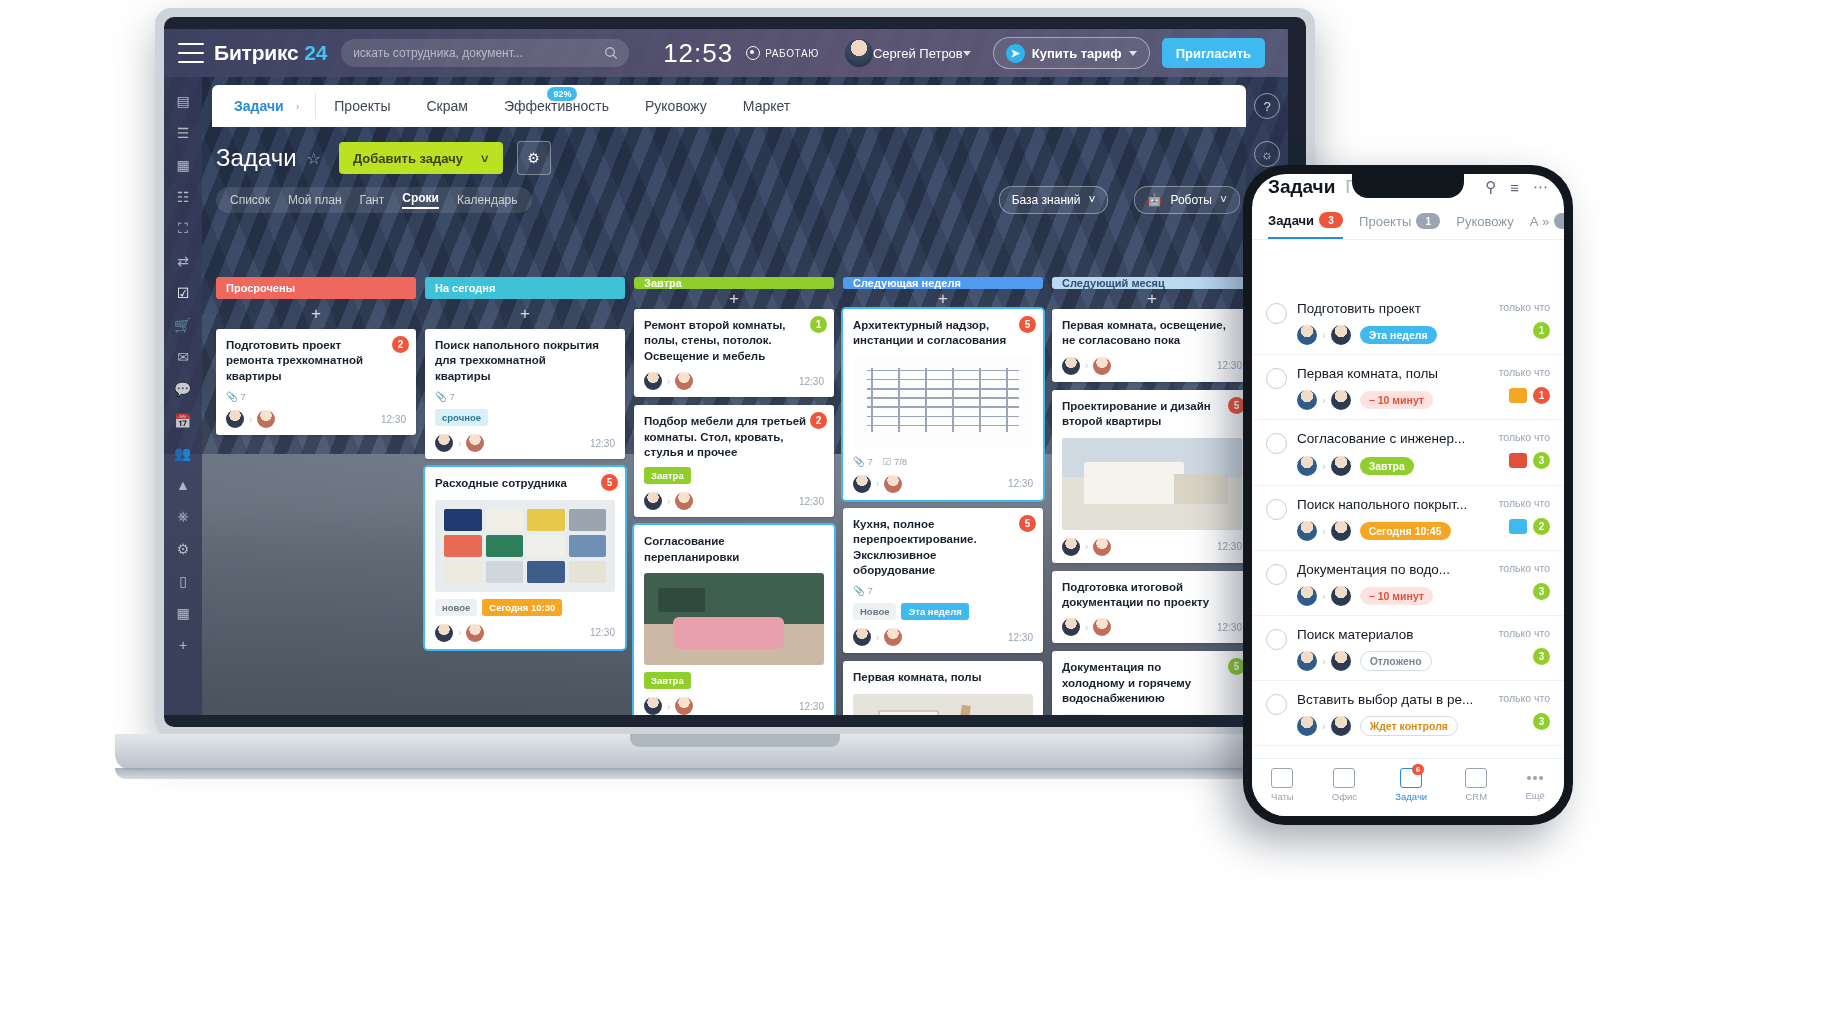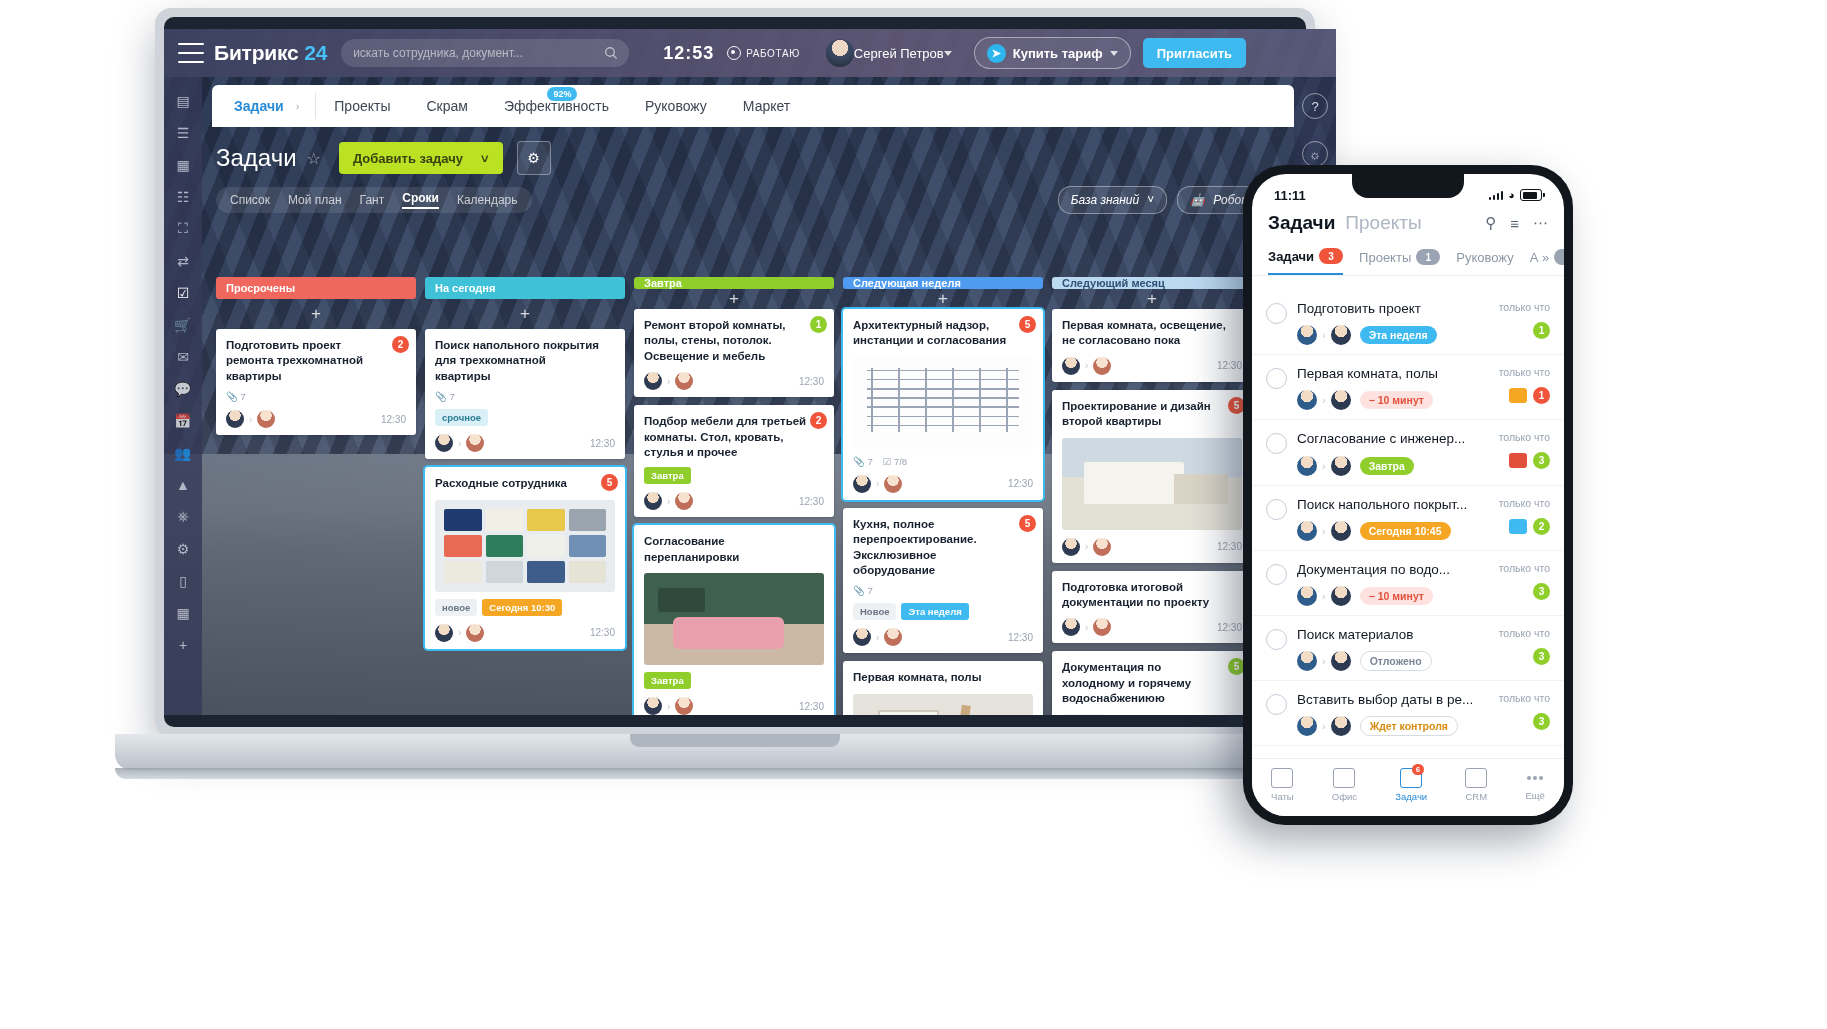--- a/index.html
+++ b/index.html
@@ -7,21 +7,21 @@
   .stage{position:relative;width:1827px;height:1029px;}
 
   
   .laptop{position:absolute;left:155px;top:8px;width:1160px;height:790px;}
   .laptop-body{position:absolute;left:0;top:0;width:1160px;height:728px;
     background:#cfd4da;border-radius:16px;
     box-shadow:0 18px 40px rgba(40,50,70,.35);}
   .laptop-bezel{position:absolute;left:9px;top:9px;width:1142px;height:710px;
     background:#1b2430;border-radius:10px;}
   .screen{position:absolute;left:9px;top:21px;width:1124px;height:686px;
-    overflow:hidden;background:#3a4463;padding-left:48px;}
+    overflow:hidden;background:#3a4463;}
   .laptop-base{position:absolute;left:-40px;top:726px;width:1240px;height:36px;
     background:linear-gradient(#e3e7eb,#b9c0c8);border-radius:0 0 16px 16px;}
   .laptop-base:after{content:"";position:absolute;left:50%;top:0;margin-left:-105px;
     width:210px;height:13px;background:#aeb6c0;border-radius:0 0 9px 9px;}
   .laptop-foot{position:absolute;left:-40px;top:760px;width:1240px;height:11px;
     background:linear-gradient(#9aa3ad,#cfd5db);border-radius:0 0 30px 30px;opacity:.85;}
 
   
   .bg-photo{position:absolute;inset:0;
     background:
@@ -41,21 +41,21 @@
   .burger{width:26px;height:20px;display:flex;flex-direction:column;justify-content:space-between;
     padding:2px 2px;cursor:pointer;margin-right:8px;}
   .burger i{display:block;height:2px;background:#fff;border-radius:2px;}
   .brand{color:#fff;font-size:21px;font-weight:700;letter-spacing:-.2px;white-space:nowrap;}
   .brand b{color:#45c1f5;font-weight:700;}
   .topsearch{margin-left:14px;width:288px;height:28px;border-radius:15px;
     background:rgba(255,255,255,.13);display:flex;align-items:center;padding:0 12px;
     box-sizing:border-box;position:relative;}
   .topsearch span{color:rgba(255,255,255,.55);font-size:12px;}
   .topsearch .mag{position:absolute;right:11px;top:7px;}
-  .clock{color:#fff;font-size:18px;font-weight:700;margin-left:34px;letter-spacing:1px;}
+  .clock{color:#fff;font-size:26px;font-weight:400;margin-left:34px;letter-spacing:1px;}
   .worktime{display:flex;align-items:center;gap:5px;margin-left:13px;color:#fff;
     font-size:10px;letter-spacing:.6px;opacity:.95;}
   .rec{width:12px;height:12px;border-radius:50%;border:1.5px solid #fff;position:relative;}
   .rec:after{content:"";position:absolute;left:3px;top:3px;width:4px;height:4px;border-radius:50%;background:#fff;}
   .user{display:flex;align-items:center;margin-left:26px;color:#fff;font-size:13px;}
   .ava{width:28px;height:28px;border-radius:50%;overflow:hidden;flex:none;
     background:radial-gradient(circle at 50% 32%,#f0d9c4 0 34%,#3c4a63 35% 100%);
     box-shadow:inset 0 -7px 8px -3px rgba(0,0,0,.35);}
   .caret{width:0;height:0;border-left:4px solid transparent;border-right:4px solid transparent;
     border-top:5px solid currentColor;opacity:.8;}
@@ -110,21 +110,21 @@
   .wrow2{display:flex;align-items:center;height:30px;padding-left:14px;gap:10px;margin-top:2px;}
   .pill{height:26px;border-radius:13px;background:rgba(255,255,255,.10);display:flex;align-items:center;
     padding:0 14px;gap:18px;}
   .pill .v{color:rgba(255,255,255,.72);font-size:12px;white-space:nowrap;}
   .pill .v.sel{color:#fff;font-weight:700;border-bottom:2px solid #fff;padding-bottom:2px;}
   .pill .sep{width:1px;height:14px;background:rgba(255,255,255,.28);}
   .cnt{display:inline-flex;align-items:center;justify-content:center;min-width:16px;height:16px;
     border-radius:8px;font-size:10px;font-weight:700;padding:0 4px;}
   .cnt.gray{background:rgba(255,255,255,.28);color:#fff;}
   .cnt.lime{background:#bae223;color:#3b4312;}
-  .rpills{margin-left:auto;display:flex;gap:10px;padding-right:6px;font-style:italic;}
+  .rpills{margin-left:auto;display:flex;gap:26px;padding-right:6px;}
   .opill{height:26px;border-radius:13px;border:1px solid rgba(255,255,255,.38);background:rgba(255,255,255,.08);
     color:#fff;font-size:12px;display:flex;align-items:center;gap:8px;padding:0 12px;}
 
   
   .kan{position:absolute;left:14px;right:0;top:150px;bottom:0;display:flex;gap:9px;}
   .col{width:200px;flex:none;display:flex;flex-direction:column;}
   .colhead{height:22px;border-radius:3px;color:#fff;font-size:11px;font-weight:600;
     display:flex;align-items:center;padding:0 10px;}
   .coladd{height:30px;display:flex;align-items:center;justify-content:center;color:rgba(255,255,255,.8);font-size:17px;}
   .cards{display:flex;flex-direction:column;gap:8px;}
@@ -570,33 +570,20 @@
         </div>
       </div>
       <div class="laptop-base"></div>
       <div class="laptop-foot"></div>
     </div>
   </div>
 
   <div class="phone">
     <div class="pscreen">
       <div class="notch"></div>
-      <div class="pstat">
-        <div class="tm">11:11</div>
-        <div class="ic">
-          <span class="bars">
-              <i style="height:3px"></i>
-              <i style="height:5px"></i>
-              <i style="height:7px"></i>
-              <i style="height:9px"></i>
-            </span>
-          <span>◕</span>
-          <span class="batt"></span>
-        </div>
-      </div>
       <div class="phead">
         <span class="h">Задачи</span>
         <span class="h2">Проекты</span>
         <span class="sp">
           <span>⚲</span>
           <span>≡</span>
           <span>⋯</span>
         </span>
       </div>
       <div class="ptabs" id="phone-tabs">

